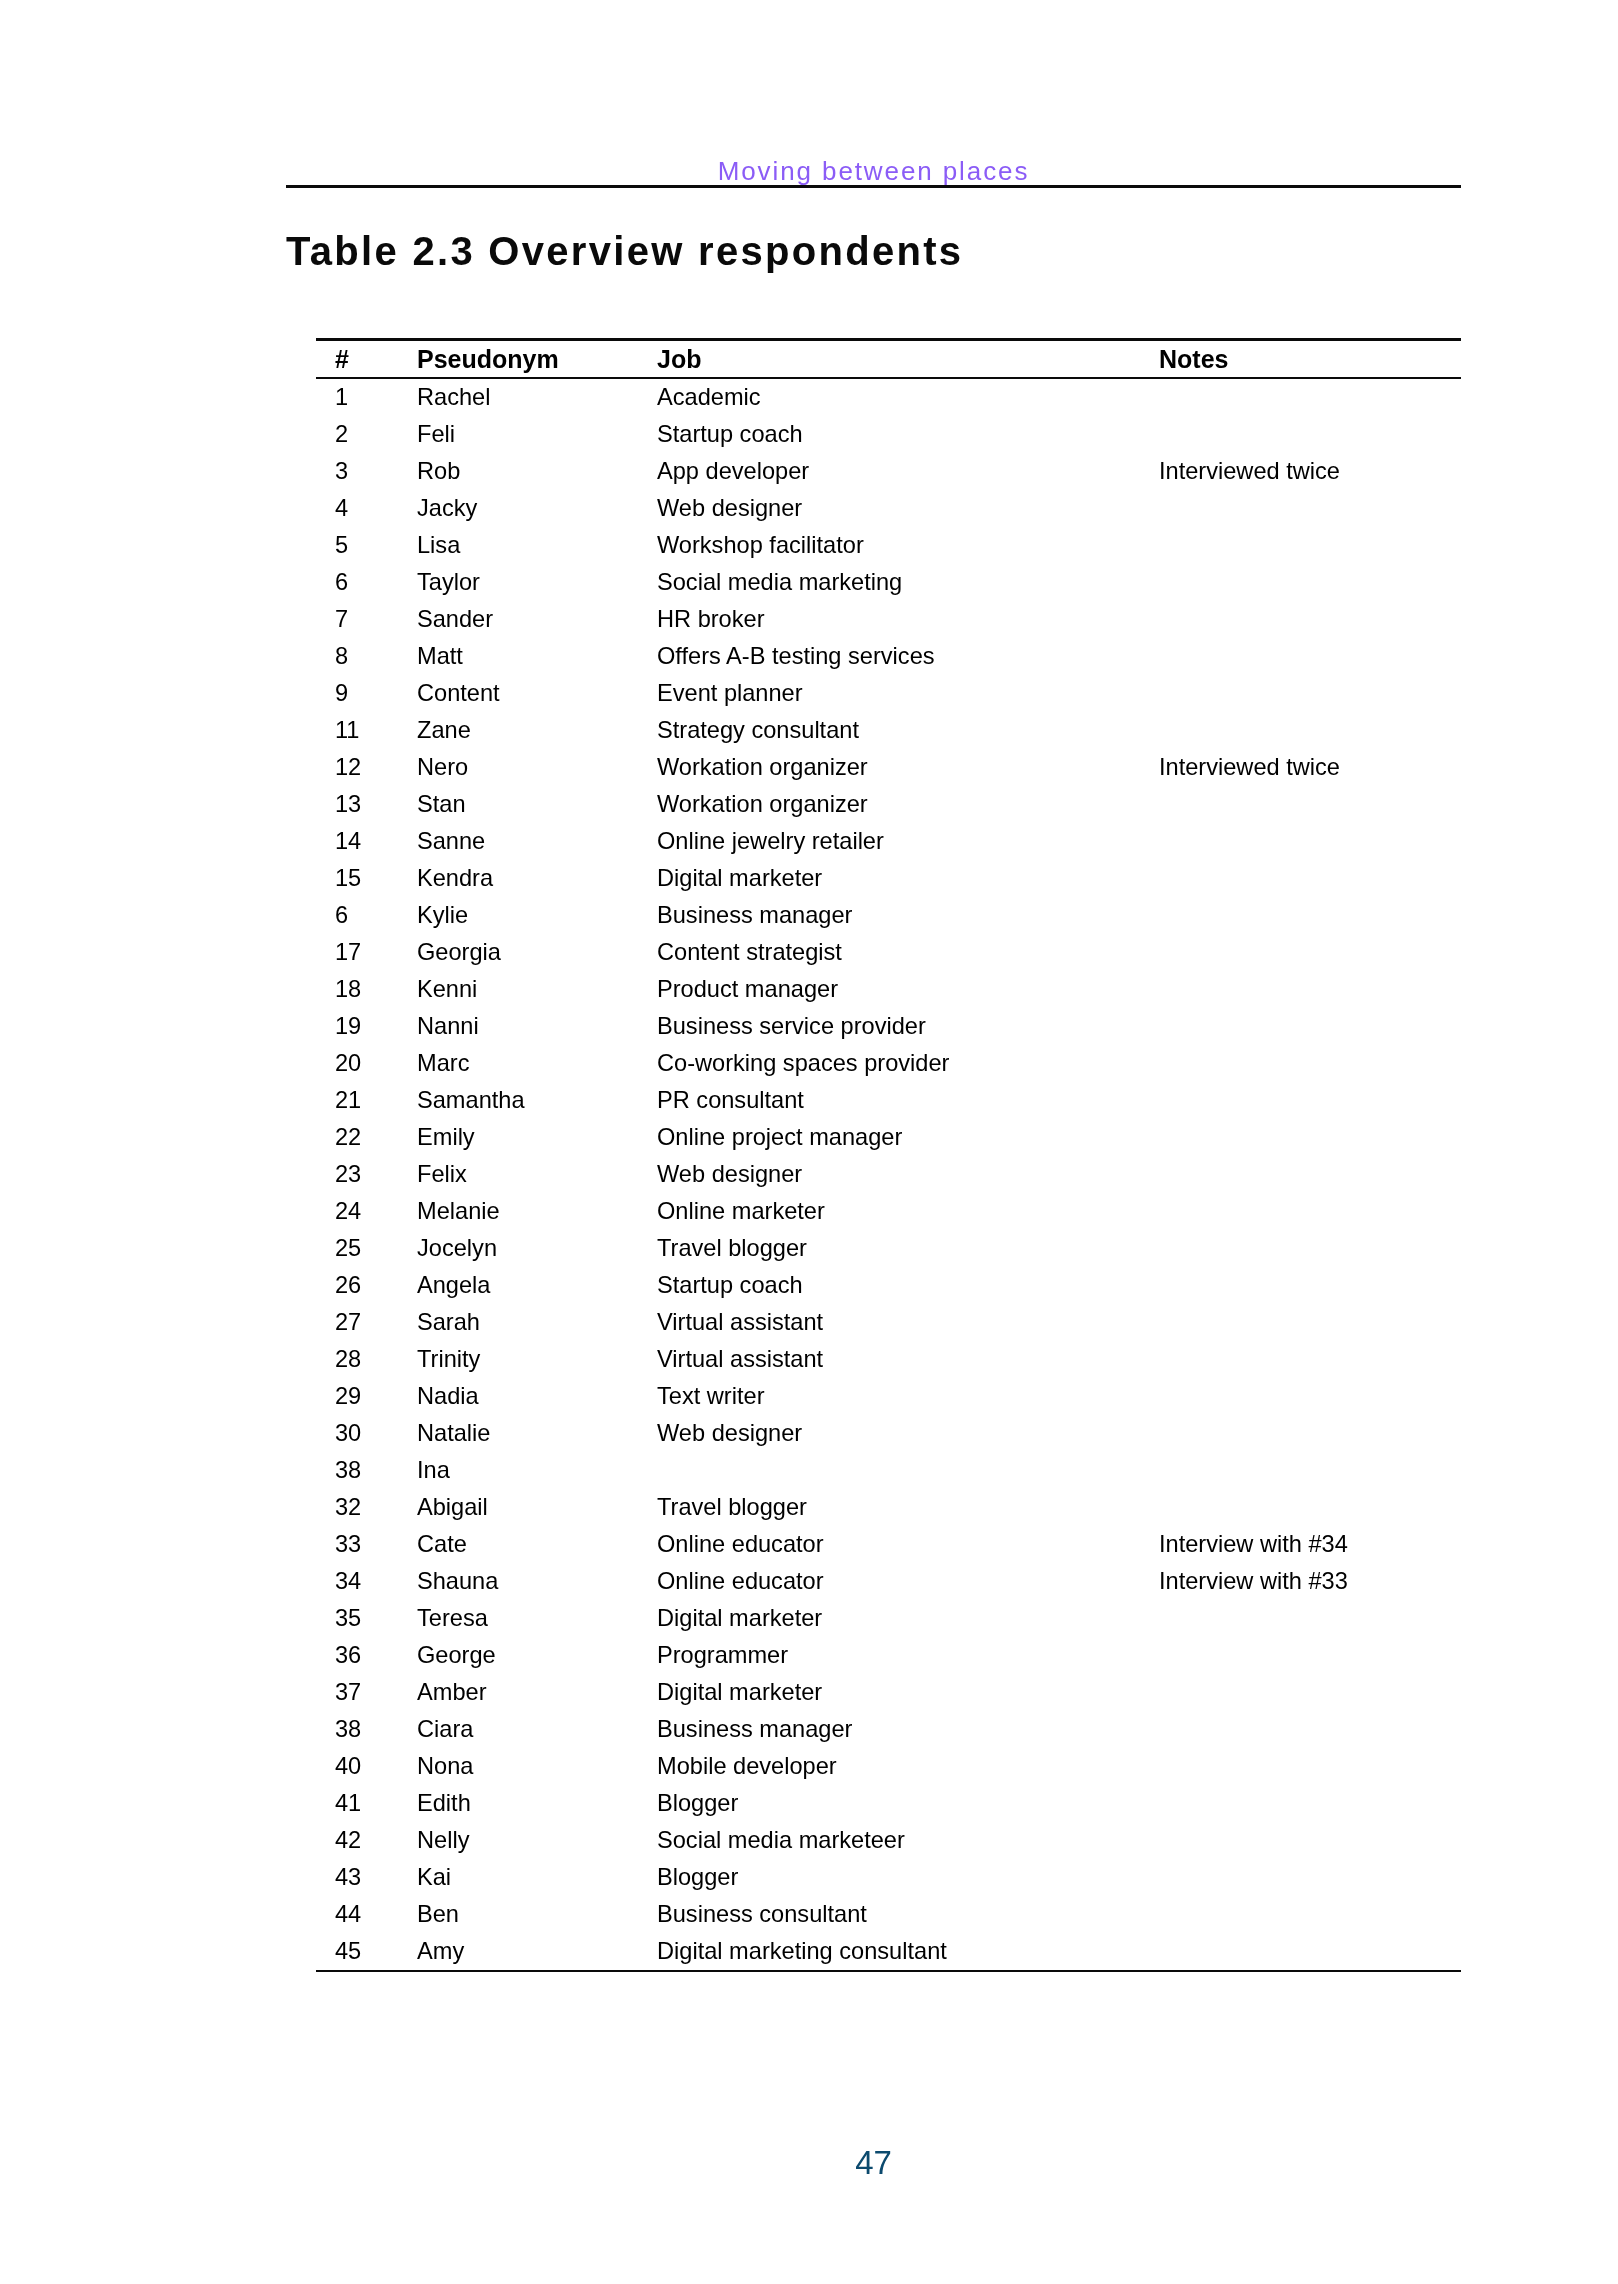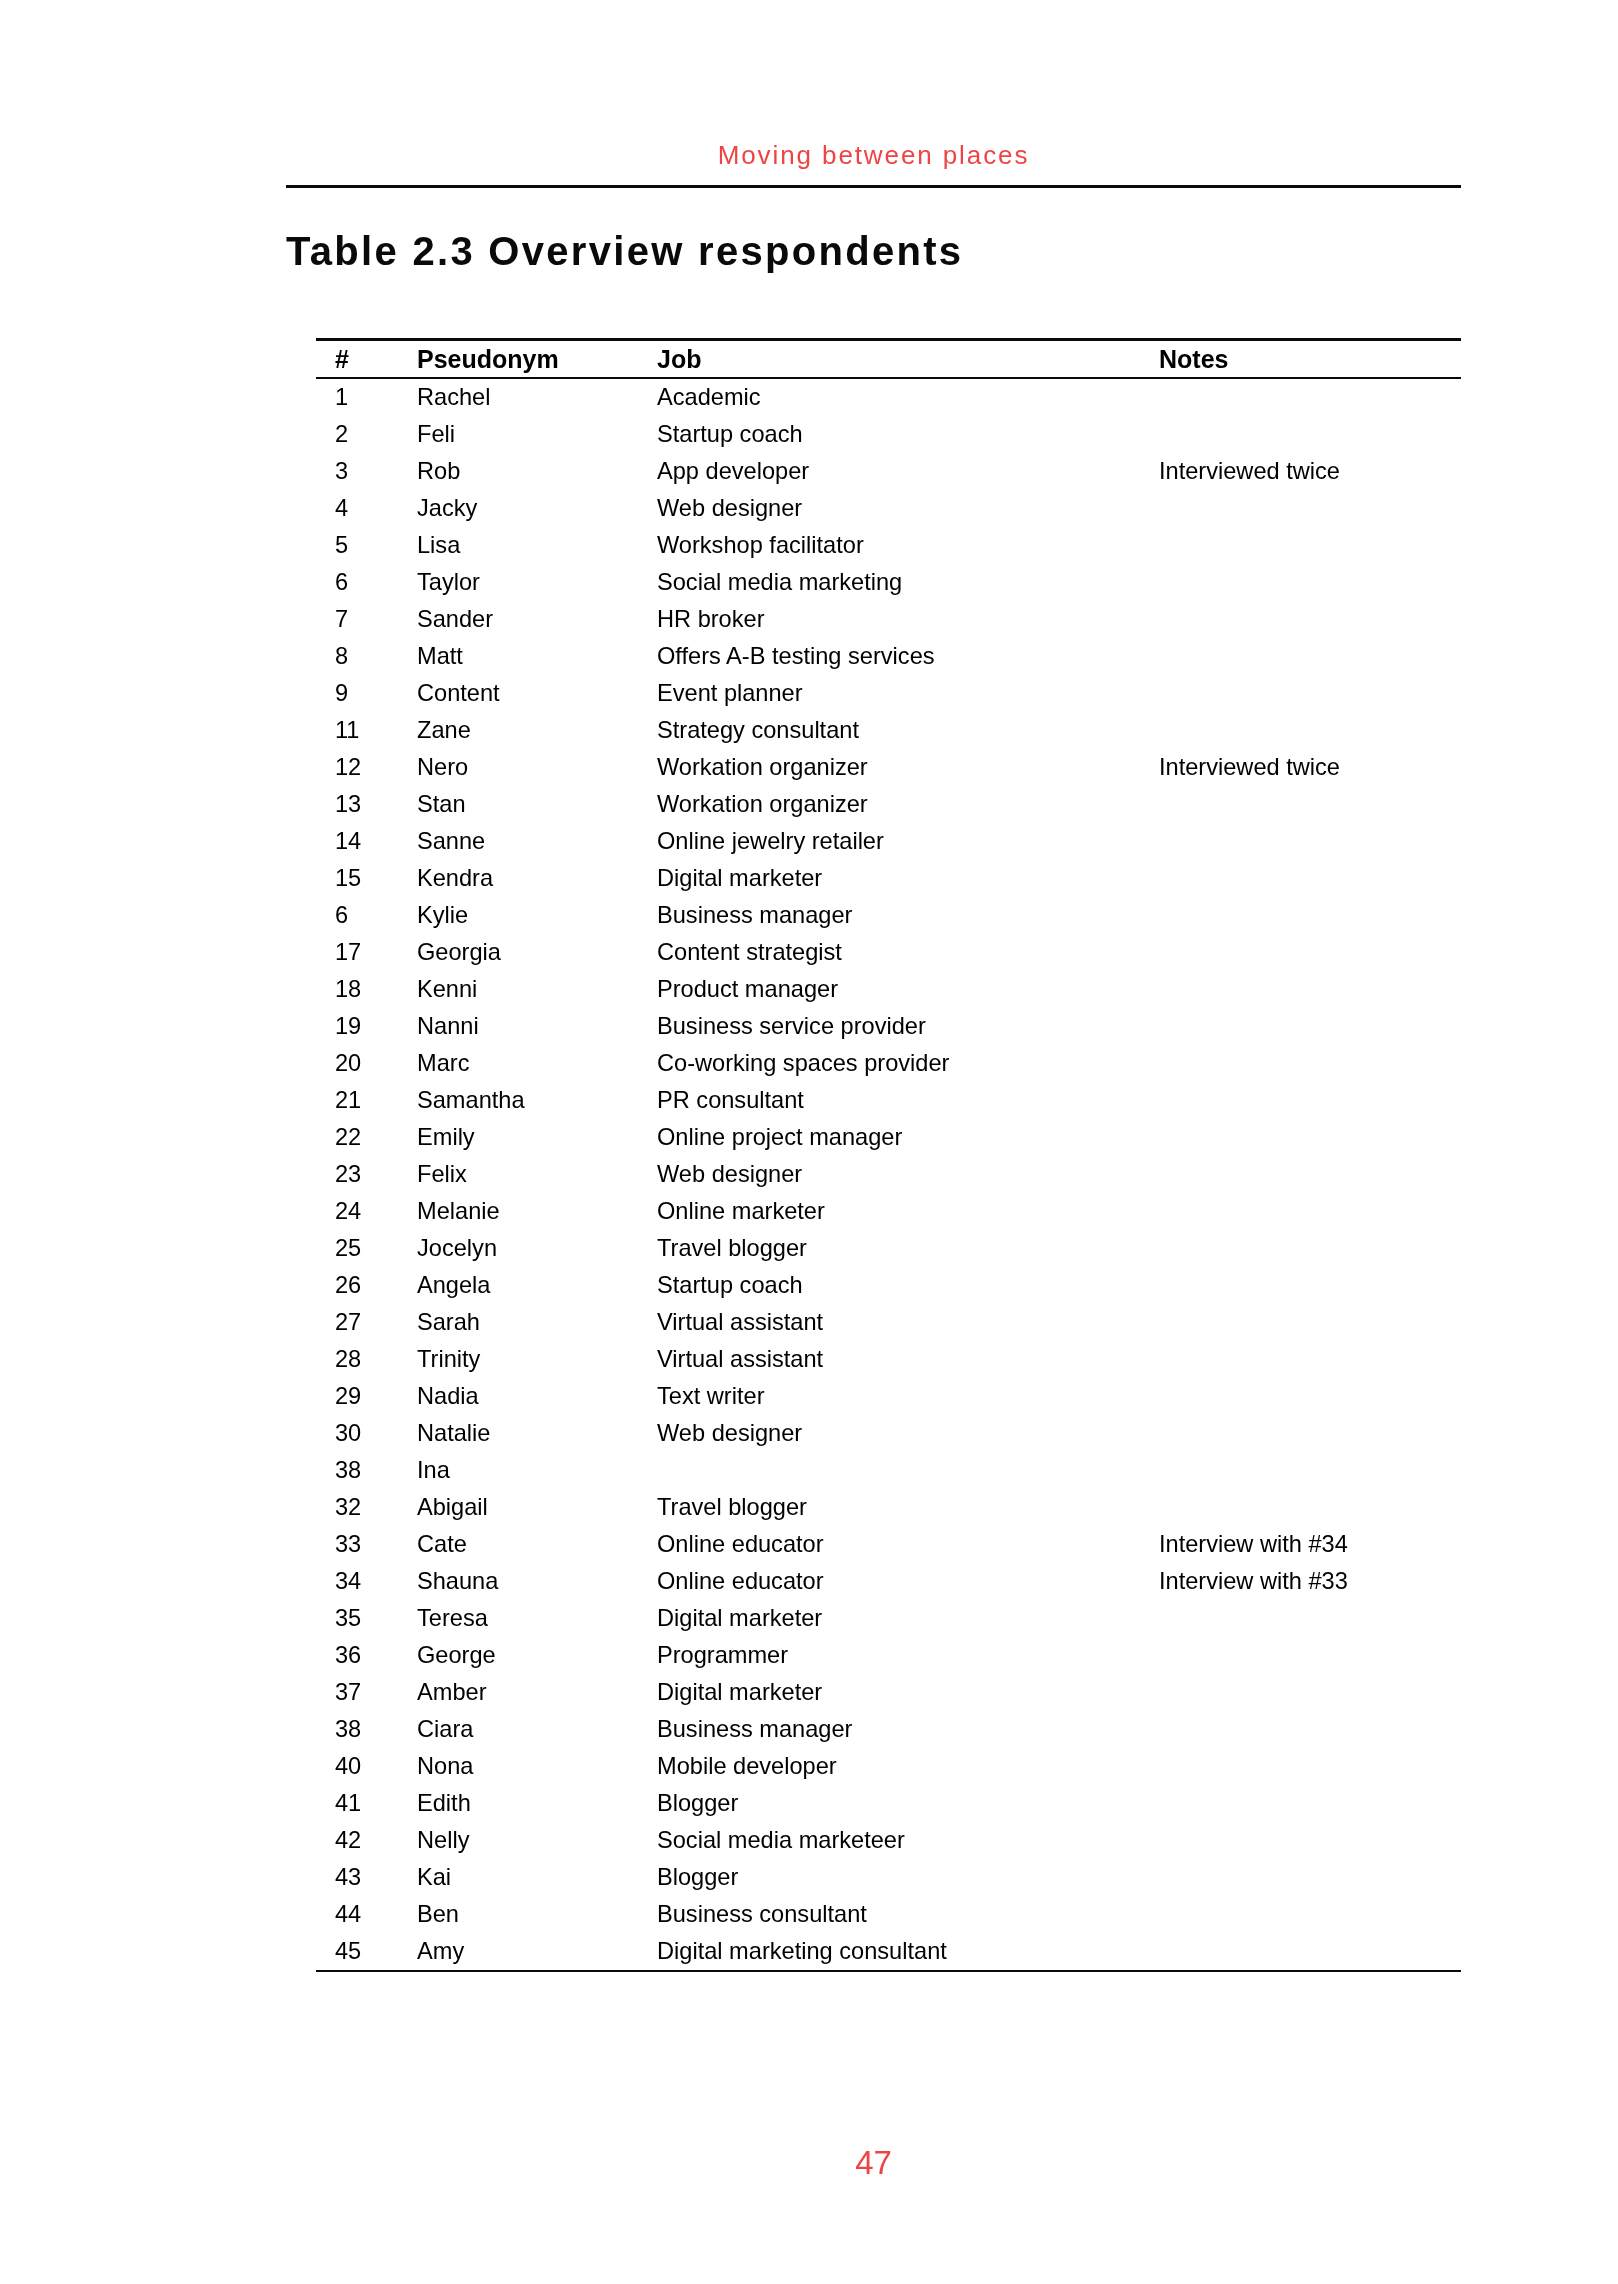--- a/index.html
+++ b/index.html
@@ -12,26 +12,26 @@
     width: 1618px;
     height: 2284px;
     font-family: "Liberation Sans", sans-serif;
     color: #000000;
     overflow: hidden;
   }
   .abs { position: absolute; }
 
   .running-header {
     left: 286px;
-    top: 140px;
+    top: 156px;
     width: 1175px;
     text-align: center;
     font-size: 26px;
     letter-spacing: 1.9px;
-    color: #ef4444;
+    color: #8b5cf6;
     white-space: nowrap;
   }
   .header-rule {
     left: 286px;
     top: 185px;
     width: 1175px;
     height: 3px;
     background: #0a0a0a;
   }
   .doc-title {
@@ -76,21 +76,21 @@
     border-bottom: 2.3px solid #0a0a0a;
   }
   .cell { overflow: visible; }
 
   .page-number {
     left: 286px;
     top: 2144px;
     width: 1175px;
     text-align: center;
     font-size: 33px;
-    color: #ef4444;
+    color: #0c4a6e;
   }
 </style>
 </head>
 <body>
 
 <div class="abs running-header">Moving between places</div>
 
 <div class="abs header-rule"></div>
 
 <div class="abs doc-title">Table 2.3 Overview respondents</div>

